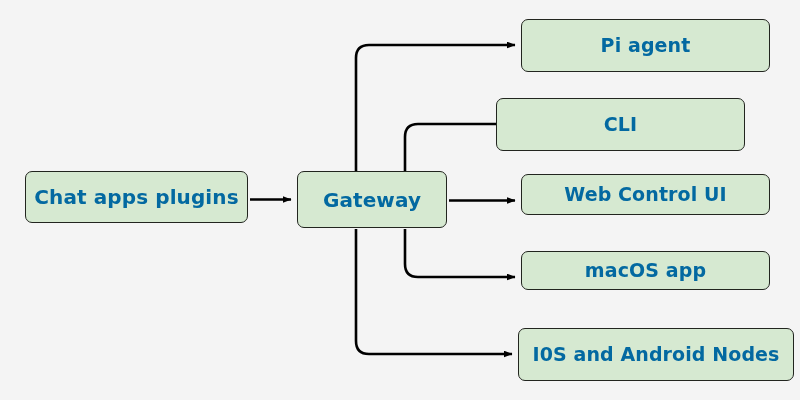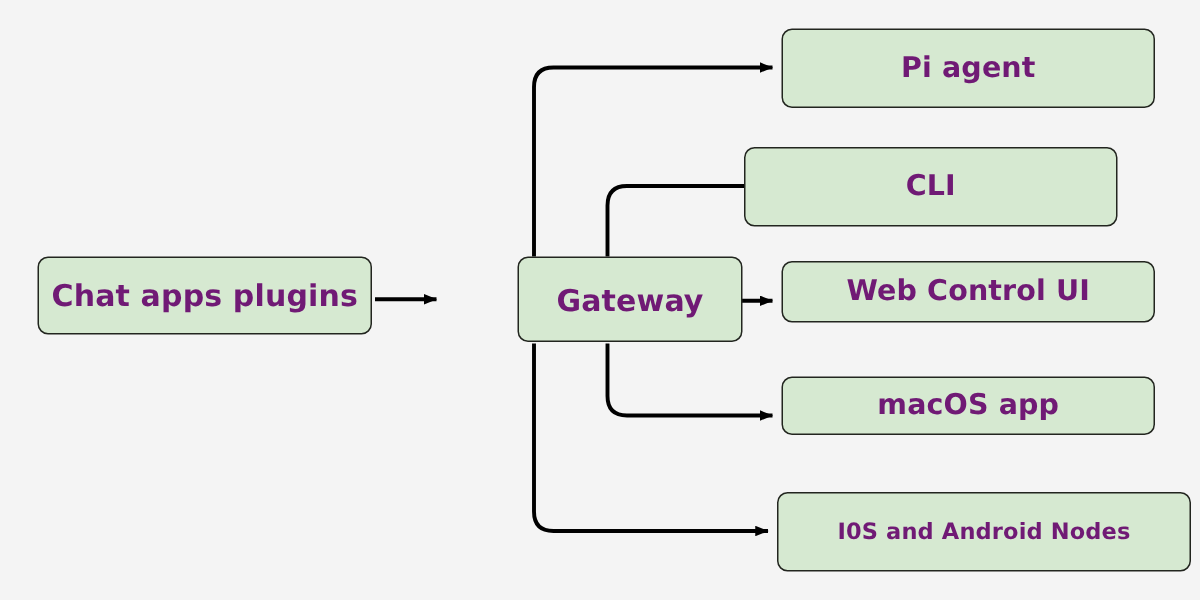--- a/index.html
+++ b/index.html
@@ -30,21 +30,21 @@
   }
   .node {
     position: absolute;
     box-sizing: border-box;
     display: flex;
     align-items: center;
     justify-content: center;
     background: #d6e9d1;
     border: 1.6px solid #22251f;
     border-radius: 7px;
-    color: #701a75;
+    color: #0369a1;
     font-weight: bold;
     letter-spacing: 0.1px;
     text-align: center;
     white-space: nowrap;
   }
   .node-label {
     display: block;
     line-height: 1;
   }
 
@@ -56,21 +56,20 @@
     height: 52px;
     font-size: 20px;
   }
   
   #node-gateway {
     left: 297px;
     top: 171px;
     width: 150px;
     height: 57px;
     font-size: 20px;
-    margin-left: 48px;
   }
   
   #node-pi-agent {
     left: 521px;
     top: 19px;
     width: 249px;
     height: 53px;
     font-size: 19px;
   }
   #node-cli {
@@ -92,21 +91,21 @@
     top: 251px;
     width: 249px;
     height: 39px;
     font-size: 19px;
   }
   #node-ios-android-nodes {
     left: 518px;
     top: 328px;
     width: 276px;
     height: 53px;
-    font-size: 15px;
+    font-size: 19px;
   }
 </style>
 </head>
 <body>
 
 <div id="diagram-canvas">
 
   <svg id="edge-layer" viewBox="0 0 800 400" width="800" height="400" xmlns="http://www.w3.org/2000/svg">
     <defs>
       <marker id="arrowhead" markerWidth="9" markerHeight="7" refX="8.5" refY="3.5" orient="auto" markerUnits="userSpaceOnUse">

